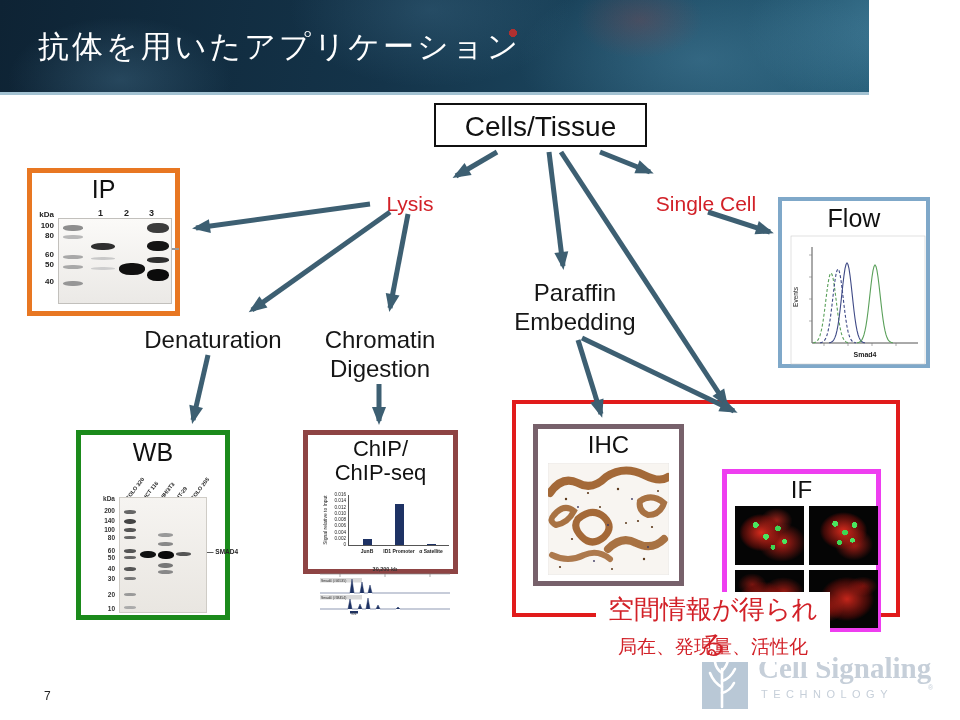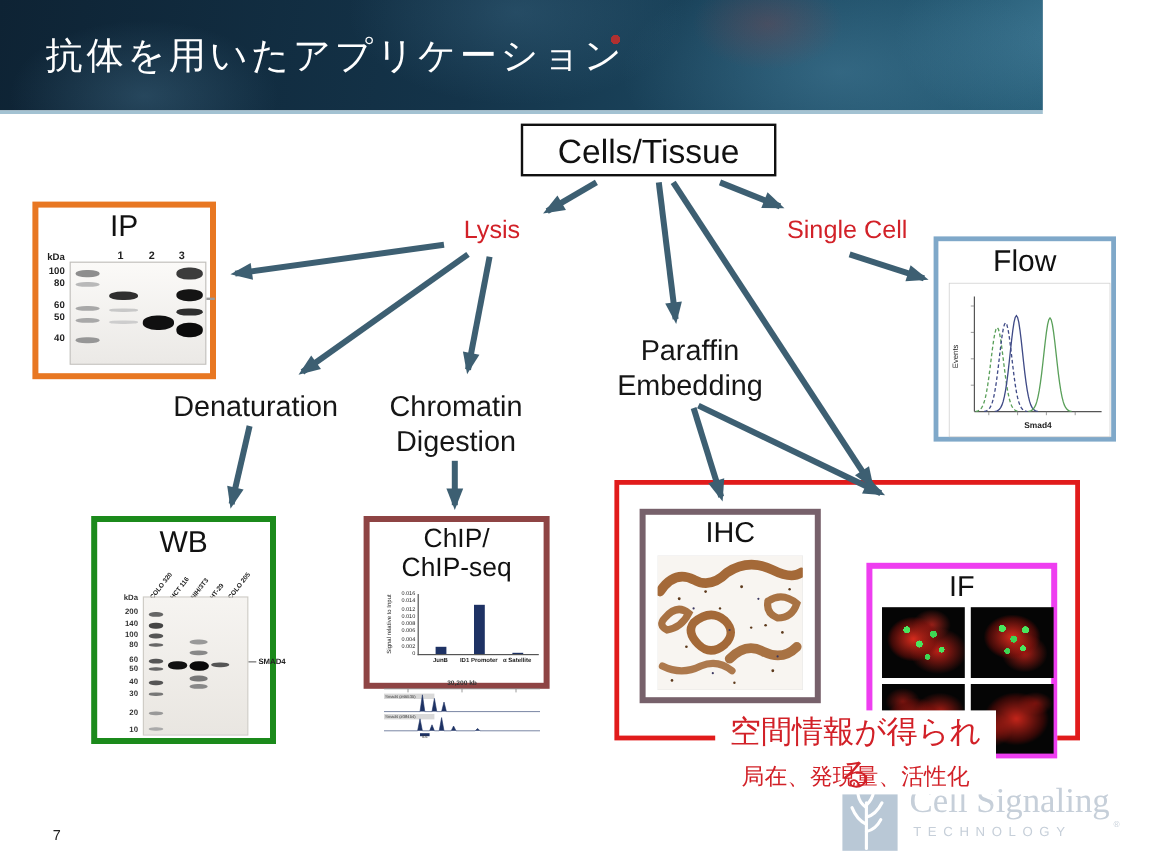--- a/index.html
+++ b/index.html
@@ -18,21 +18,21 @@
       linear-gradient(100deg,#0e2334 0%,#14344a 45%,#1d4a63 75%,#235a74 100%);
     border-bottom:3px solid #a3c2d2;}
   #header-title{position:absolute;left:38px;top:26px;font-size:31px;letter-spacing:3px;
     color:#ffffff;font-weight:400;}
   .nodebox{position:absolute;background:#fff;box-sizing:border-box;}
   .boxlabel{position:absolute;left:0;right:0;text-align:center;color:#111;}
 
   #cells-box{left:434px;top:103px;width:213px;height:44px;border:2px solid #101010;
     font-size:28px;line-height:44px;text-align:center;}
 
-  .redlabel{position:absolute;color:#d22128;font-size:21px;text-align:center;}
+  .redlabel{position:absolute;color:#d22128;font-size:21px;text-align:center;margin-top:12px;}
   #lysis-label{left:368px;top:180px;width:84px;}
   #singlecell-label{left:636px;top:180px;width:140px;}
   .blacklabel{position:absolute;color:#161616;font-size:24px;text-align:center;line-height:29px;}
   #denaturation-label{left:138px;top:325px;width:150px;}
   #chromatin-label{left:310px;top:325px;width:140px;}
   #paraffin-label{left:500px;top:278px;width:150px;}
 
   
   #ip-box{left:27px;top:168px;width:153px;height:148px;border:5px solid #e87722;}
   #ip-box .boxlabel{top:2px;font-size:25px;}
@@ -118,21 +118,21 @@
 
   
   #arrow-layer{position:absolute;left:0;top:0;width:960px;height:720px;z-index:4;pointer-events:none;}
 
   
   #page-number{position:absolute;left:44px;top:689px;font-size:12px;color:#222;}
   #copyright{position:absolute;left:80px;top:689px;font-size:12px;color:#222;}
   #logo{position:absolute;left:702px;top:654px;width:250px;height:60px;color:#c6cfd9;}
   #logo-mark{position:absolute;left:0;top:3px;width:46px;height:52px;background:#b9c8d6;}
   #logo-name{position:absolute;left:56px;top:-2px;font-family:"Liberation Serif",serif;
-    font-size:29px;color:#c6cfd9;}
+    font-size:29px;color:#c6cfd9;font-weight:bold;}
   #logo-sub{position:absolute;left:59px;top:34px;font-size:11px;letter-spacing:5.5px;color:#c6cfd9;}
   #logo-reg{position:absolute;left:226px;top:30px;font-size:7px;color:#c6cfd9;}
 </style>
 </head>
 <body>
 
 <div id="slide">
 
   <div id="header">
     <div id="header-title">抗体を用いたアプリケーション</div>

